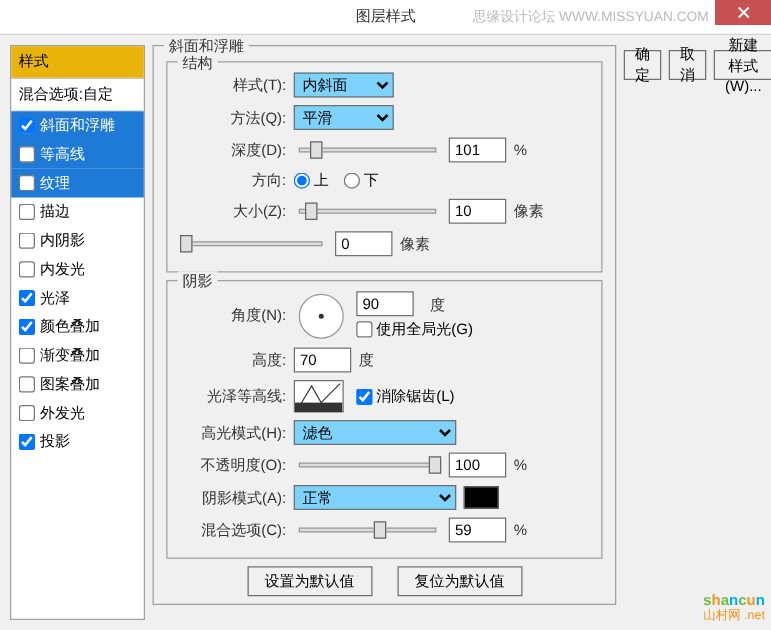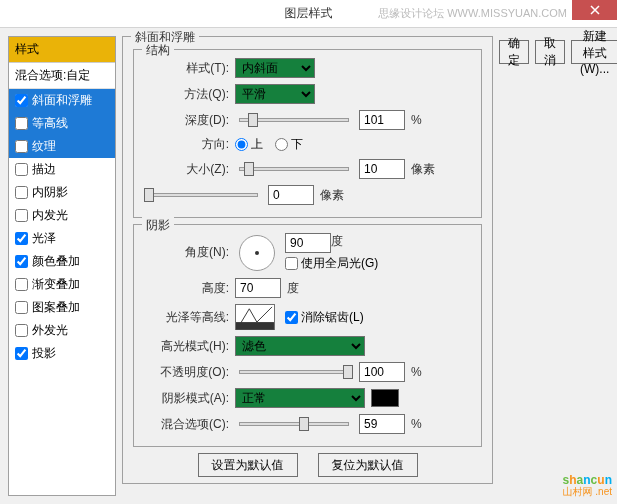--- a/index.html
+++ b/index.html
@@ -15,21 +15,21 @@
 .style-subheader{padding:4px 6px;border-bottom:1px solid #e0e0e0}
 .style-item{padding:3px 6px;display:flex;align-items:center;gap:4px;cursor:pointer}
 .style-item.selected{background:#1e7ad6;color:#fff}
 .style-item.sub{padding-left:6px}
 .style-item input[type=checkbox]{width:13px;height:13px}
 .main-panel{flex:1;position:relative}
 .fieldset{border:1px solid #a0a0a0;padding:8px 10px 6px;margin-bottom:6px;position:relative}
 .fieldset-label{position:absolute;top:-8px;left:8px;background:#f0f0f0;padding:0 4px;color:#333}
 .row{display:flex;align-items:center;margin-bottom:6px;gap:6px}
 .row-label{width:85px;text-align:right;color:#333}
-.select{border:1px solid #707070;background:#15803d;padding:1px 2px;height:20px;width:80px}
+.select{border:1px solid #707070;background:#7dd3fc;padding:1px 2px;height:20px;width:80px}
 .slider-track{width:110px;height:4px;background:#ddd;border:1px solid #999;position:relative;margin:0 4px}
 .slider-thumb{position:absolute;width:10px;height:14px;background:#e0e0e0;border:1px solid #666;top:-6px;transform:translateX(-50%)}
 .num-input{width:46px;height:20px;border:1px solid #707070;padding:0 4px;text-align:left;background:#fff}
 .unit{color:#333}
 .radio-group{display:flex;gap:12px;align-items:center}
 .radio-group label{display:flex;align-items:center;gap:3px}
 .right-panel{width:110px;display:flex;flex-direction:row;gap:6px;padding-top:4px}
 .btn{border:1px solid #707070;background:#f0f0f0;padding:4px 8px;text-align:center;cursor:pointer;height:24px;display:flex;align-items:center;justify-content:center}
 .preview-check{display:flex;align-items:center;gap:4px;justify-content:center;margin:4px 0}
 .preview-box{width:60px;height:60px;margin:6px auto;background:linear-gradient(135deg,#e8e8e8,#fff);border:1px solid #999;position:relative}
@@ -171,21 +171,21 @@
 
       <div class="fieldset">
         <span class="fieldset-label">阴影</span>
 
         <div class="row">
           <span class="row-label">角度(N):</span>
           <div class="angle-picker">
               <div class="angle-dot"></div>
             </div>
           <div style="display:flex;flex-direction:column;gap:2px">
-            <div style="display:flex;gap:0;align-items:flex-start">
+            <div style="display:flex;gap:13px;align-items:flex-end">
               <input class="num-input" value="90" style="">
               <span class="unit">度</span>
             </div>
             <label style="display:flex;gap:3px;align-items:center">
                 <input type="checkbox" style="">
                 <span>使用全局光(G)</span>
               </label>
           </div>
         </div>
         <div class="row">

